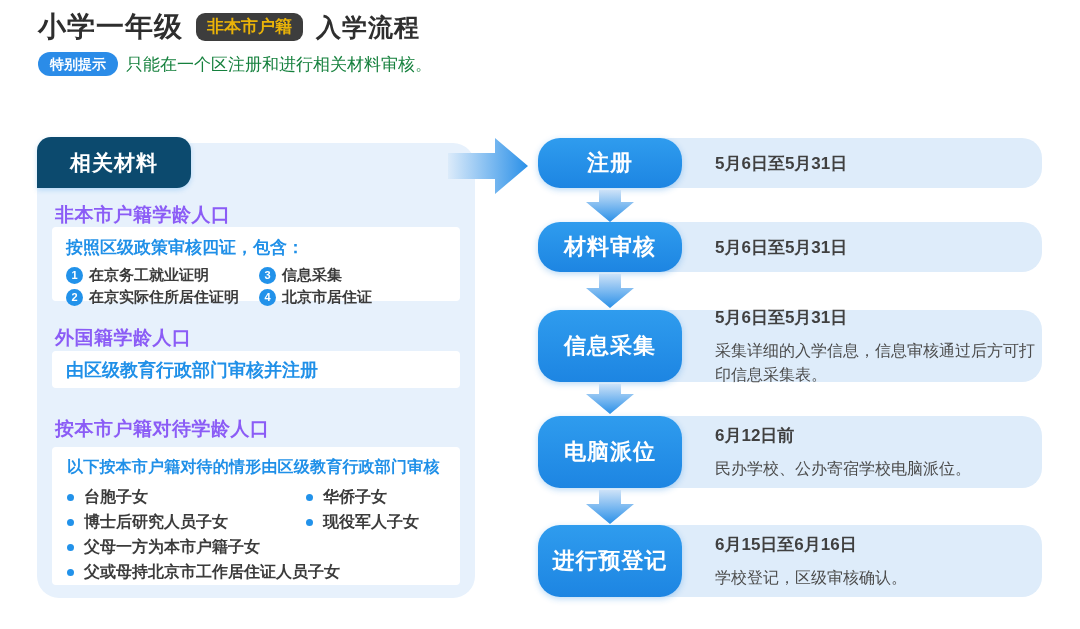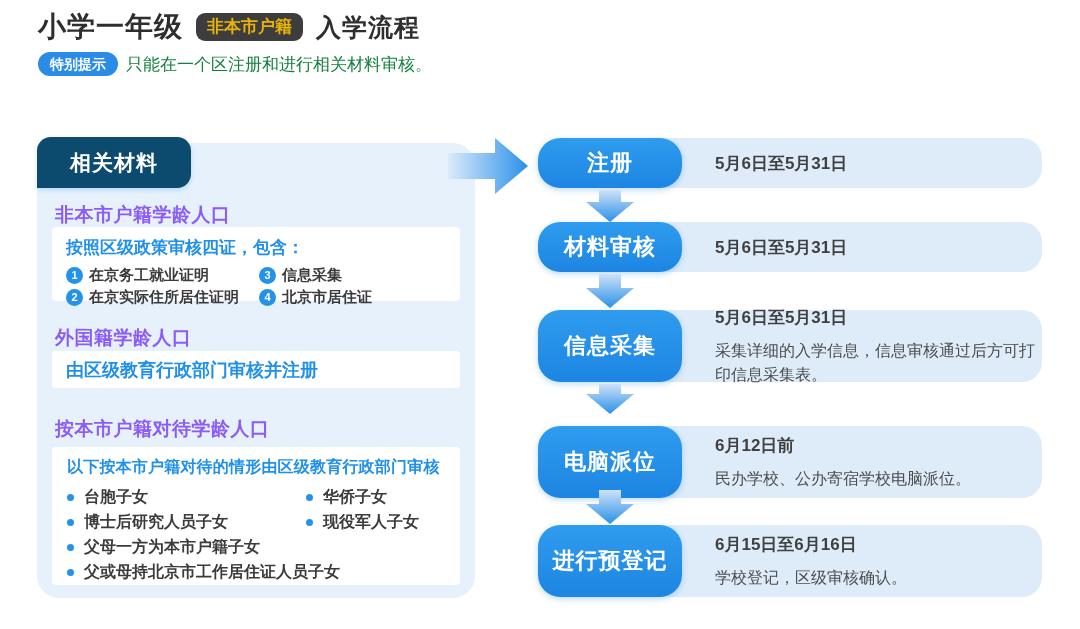--- a/index.html
+++ b/index.html
@@ -53,21 +53,21 @@
     font-size:16px; font-weight:700; color:#3b3b3b; white-space:nowrap; }
   .bullet-item.wide { grid-column:1 / -1; }
   .dot { width:7px; height:7px; border-radius:50%; background:#2292ea; margin-right:10px; flex:none; }
 
   
   .big-arrow { position:absolute; left:448px; top:136px; }
 
   
   .step-row { position:absolute; left:538px; width:504px; }
   .r1 { top:138px; height:50px; } .r2 { top:222px; height:50px; }
-  .r3 { top:310px; height:72px; } .r4 { top:426px; height:72px; }
+  .r3 { top:310px; height:72px; } .r4 { top:416px; height:72px; }
   .r5 { top:525px; height:72px; }
   .step-bar { position:absolute; left:22px; top:0; width:482px; height:100%;
     background:#deecfa; border-radius:20px;
     display:flex; flex-direction:column; justify-content:center; padding-left:155px; }
   .step-btn { position:absolute; left:0; top:0; width:144px; height:100%;
     background:linear-gradient(180deg,#2f9cee 0%,#1d85e2 100%);
     border-radius:22px; color:#fff; font-size:22px; font-weight:700; letter-spacing:1px;
     display:flex; align-items:center; justify-content:center;
     box-shadow:0 2px 6px rgba(29,133,226,.3); }
   .step-date { font-size:17px; font-weight:700; color:#404040; }

